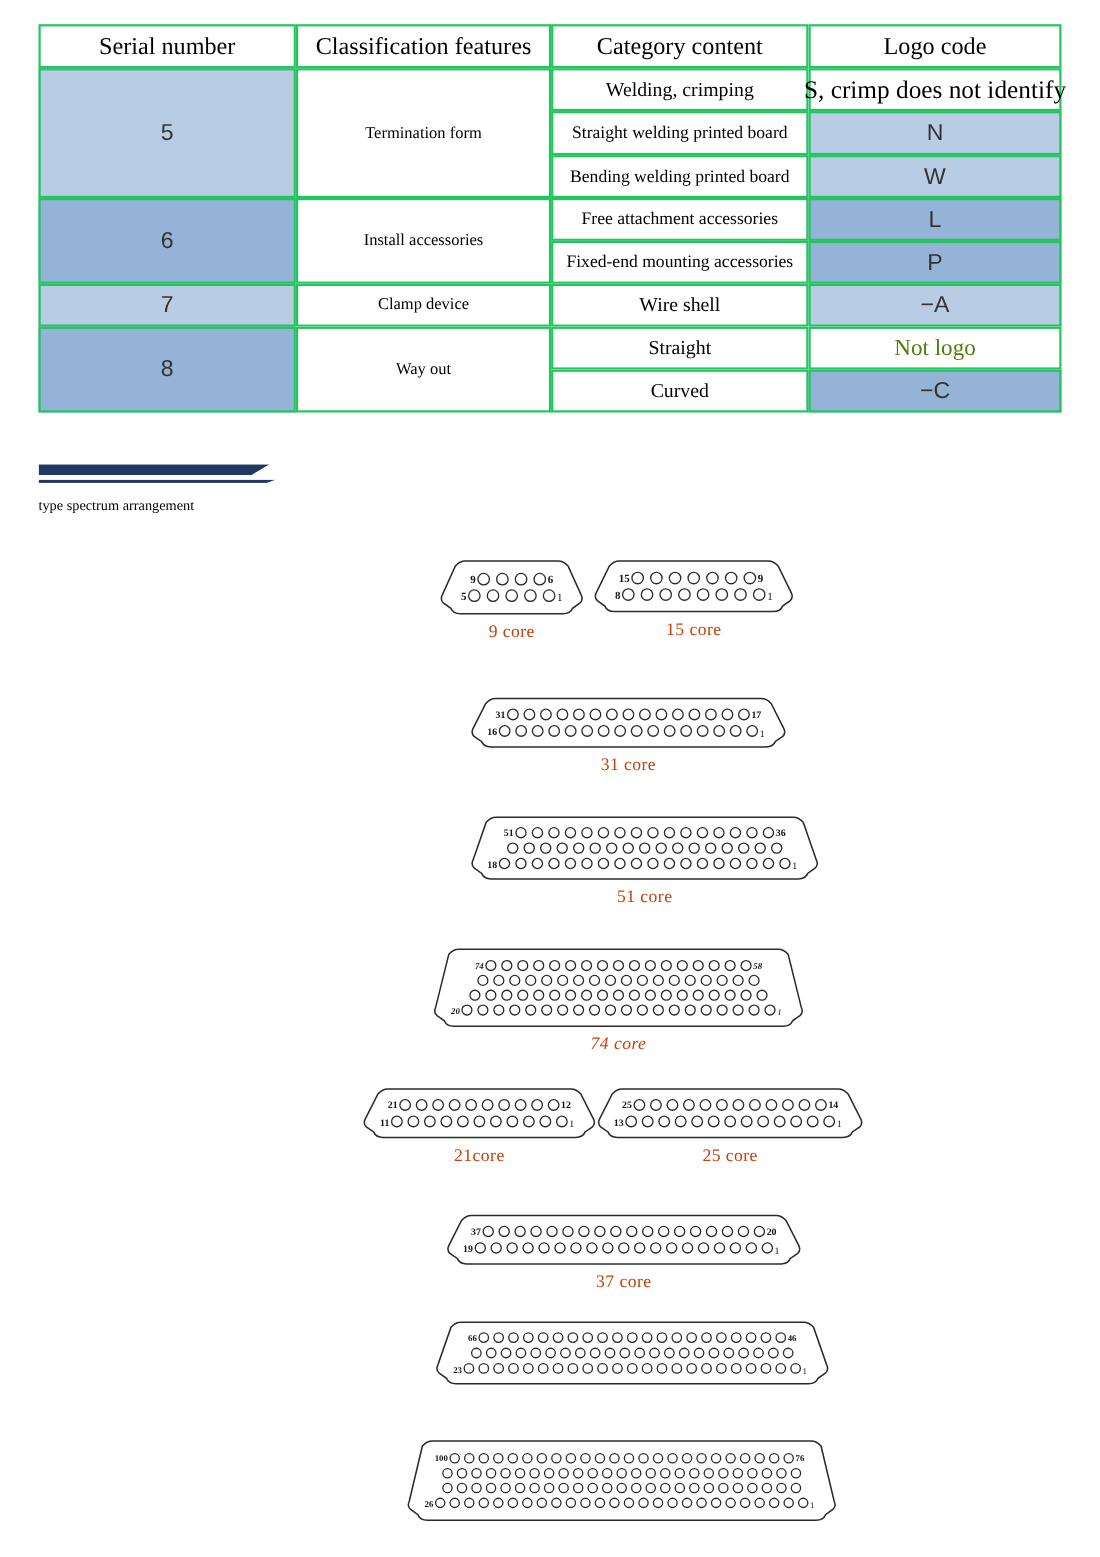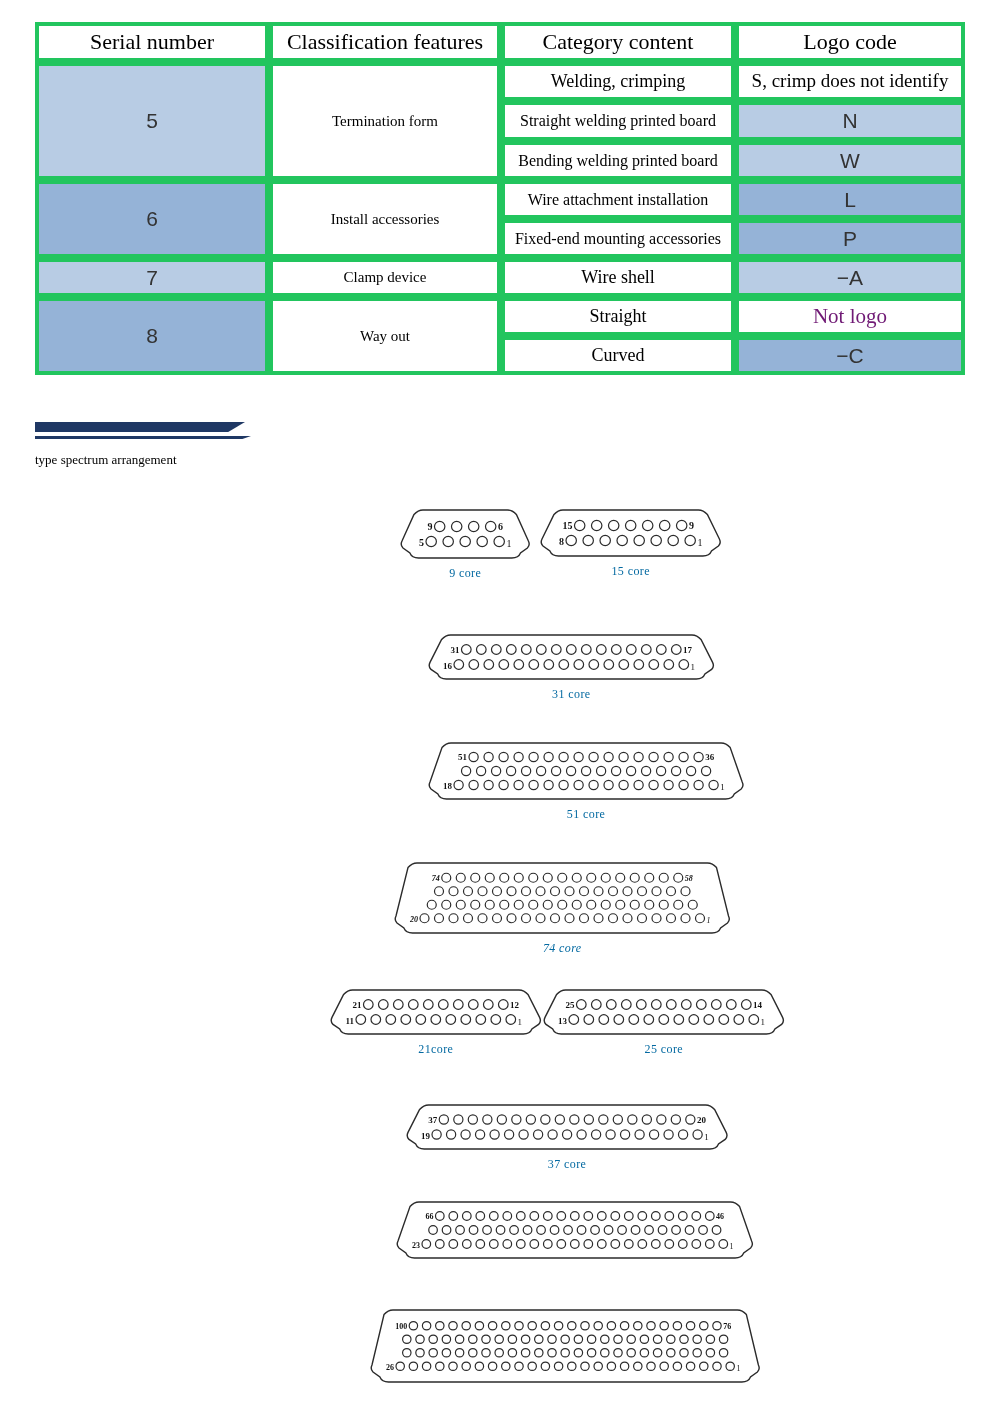--- a/index.html
+++ b/index.html
@@ -21,21 +21,21 @@
   .spec-table {
     position: absolute;
     left: 35px;
     top: 22px;
     width: 930px;
     border-collapse: separate;
     border-spacing: 0;
     table-layout: fixed;
   }
   .spec-table td {
-    border: 4px solid #22c55e;
+    border: 2px solid #22c55e;
     padding: 0;
     vertical-align: middle;
     text-align: center;
     font-family: "Liberation Serif", serif;
     background-clip: padding-box;
   }
   .cell-inner {
     display: flex;
     align-items: center;
     justify-content: center;
@@ -49,25 +49,25 @@
     background: #ffffff;
     height: 40px;
     font-size: 22px;
   }
   td.white { background: #ffffff; }
   td.lightblue { background: #b8cce4; }
   td.midblue { background: #95b3d7; }
 
   .sn { font-size: 21px; color: #333; font-family: "Liberation Sans", sans-serif; }
   .code { font-size: 21px; color: #333; font-family: "Liberation Sans", sans-serif; }
-  .code-serif { font-size: 21px; color: #701a75; font-family: "Liberation Serif", serif; }
+  .code-serif { font-size: 21px; color: #4d7c0f; font-family: "Liberation Serif", serif; }
   .feat { font-size: 15px; }
   .cat { font-size: 16px; }
   .cat-big { font-size: 18px; text-align: right; }
-  .codewide { font-size: 19px; white-space: nowrap; }
+  .codewide { font-size: 23px; white-space: nowrap; }
 
   
   col.c1 { width: 234px; }
   col.c2 { width: 232px; }
   col.c3 { width: 234px; }
   col.c4 { width: 230px; }
 
   
   .deco-wrap {
     position: absolute;
@@ -99,23 +99,23 @@
     color: #000;
     white-space: nowrap;
   }
 
   
   .conn-block {
     position: absolute;
     text-align: center;
   }
   .conn-label {
-    font-size: 12px;
+    font-size: 16px;
     font-family: "Liberation Serif", serif;
-    color: #0369a1;
+    color: #c2410c;
     margin-top: 3px;
     letter-spacing: 0.4px;
   }
   .conn-svg { display: block; }
 </style>
 </head>
 <body>
 
 <div id="page">
 
@@ -172,21 +172,21 @@
           </td>
         </tr>
         <tr style="height: 39px;">
           <td rowspan="2" class="midblue">
             <div class="cell-inner sn">6</div>
           </td>
           <td rowspan="2" class="white">
             <div class="cell-inner feat">Install accessories</div>
           </td>
           <td class="white">
-            <div class="cell-inner cat">Wire attachment installation</div>
+            <div class="cell-inner cat">Free attachment accessories</div>
           </td>
           <td class="midblue">
             <div class="cell-inner code">L</div>
           </td>
         </tr>
         <tr style="height: 39px;">
           <td class="white">
             <div class="cell-inner cat">Fixed-end mounting accessories</div>
           </td>
           <td class="midblue">

